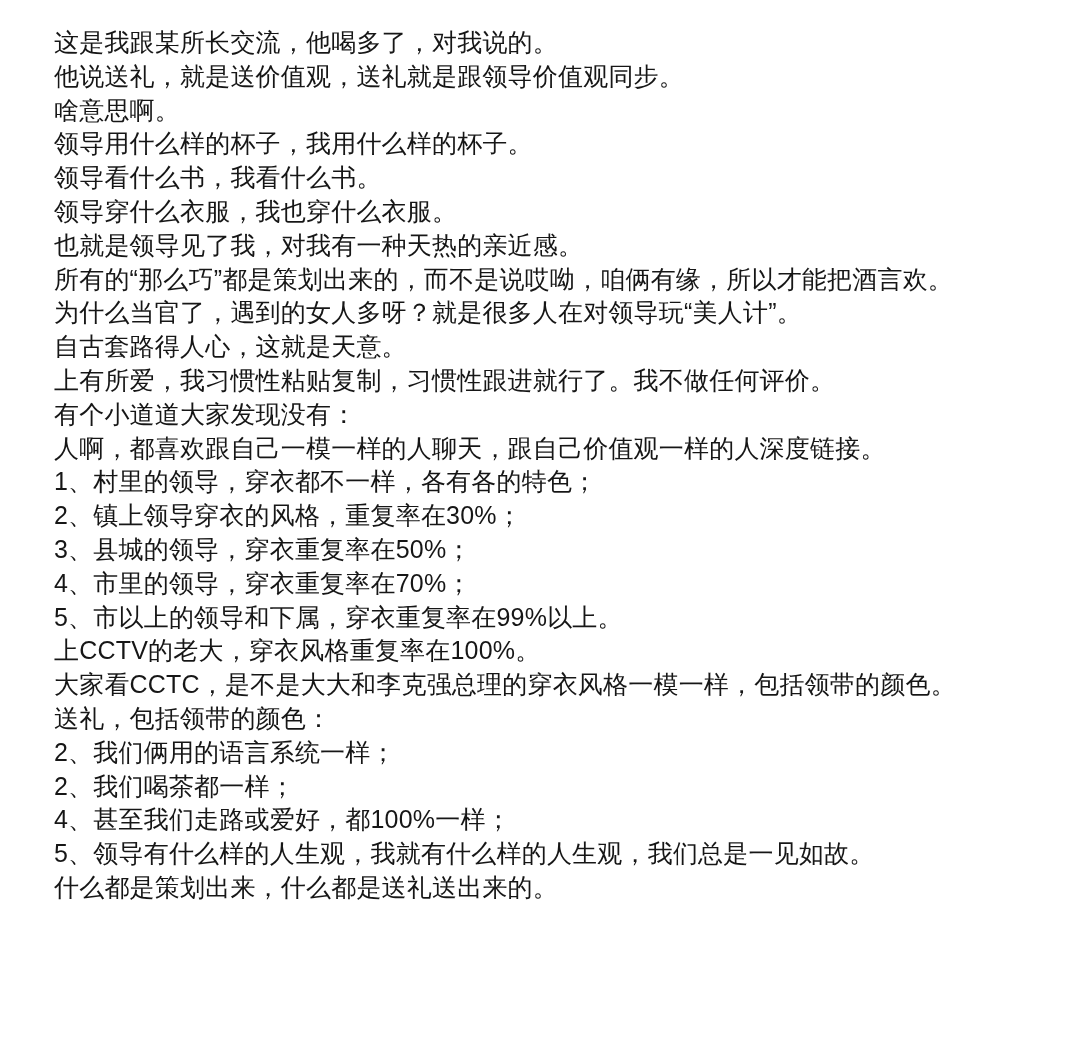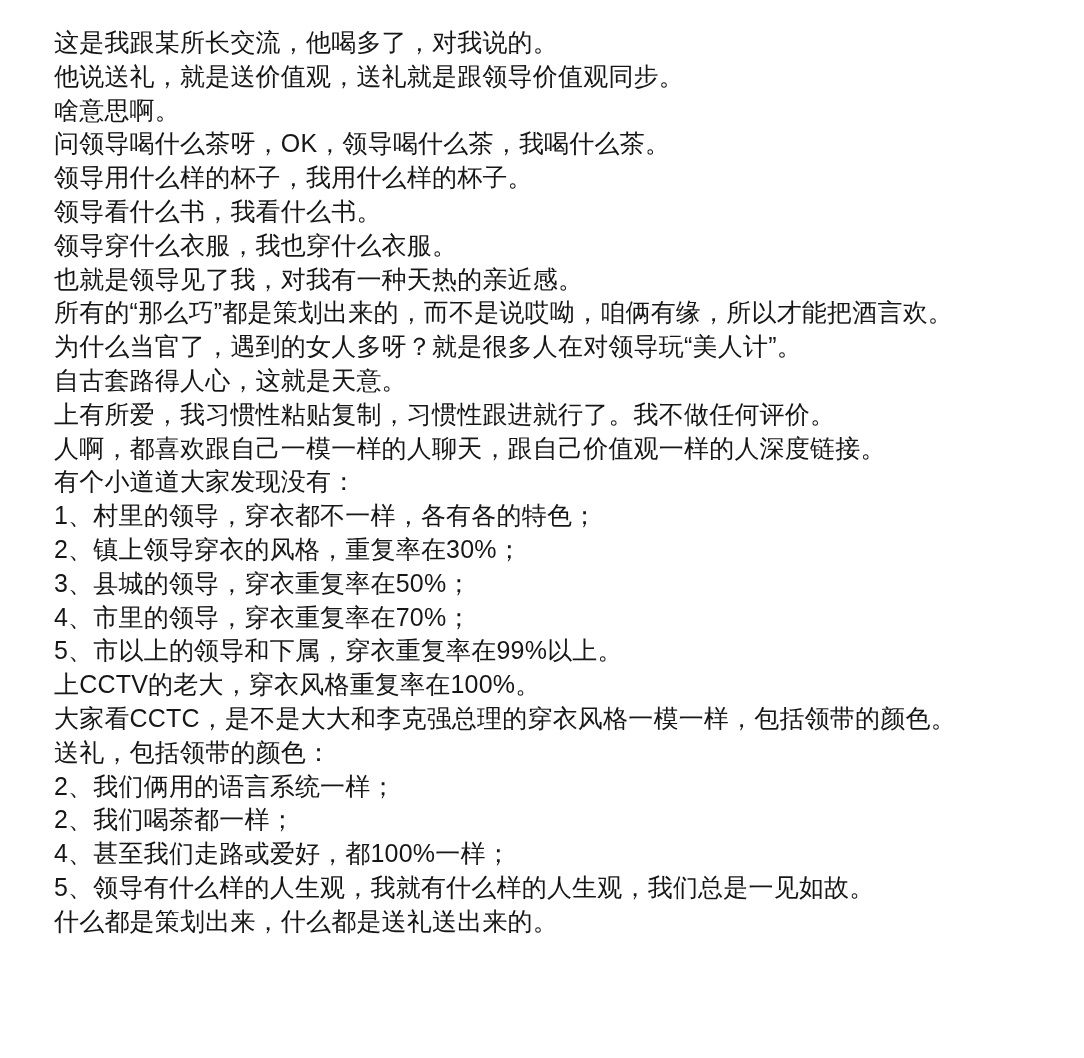--- a/index.html
+++ b/index.html
@@ -30,31 +30,30 @@
   }
 </style>
 </head>
 <body>
 
 <div class="page">
   <div class="text-lines">
       <p class="line">这是我跟某所长交流，他喝多了，对我说的。</p>
       <p class="line">他说送礼，就是送价值观，送礼就是跟领导价值观同步。</p>
       <p class="line">啥意思啊。</p>
-      <p class="line">问领导喝什么茶呀，OK，领导喝什么茶，我喝什么茶。</p>
       <p class="line">领导用什么样的杯子，我用什么样的杯子。</p>
       <p class="line">领导看什么书，我看什么书。</p>
       <p class="line">领导穿什么衣服，我也穿什么衣服。</p>
       <p class="line">也就是领导见了我，对我有一种天热的亲近感。</p>
       <p class="line">所有的“那么巧”都是策划出来的，而不是说哎呦，咱俩有缘，所以才能把酒言欢。</p>
       <p class="line">为什么当官了，遇到的女人多呀？就是很多人在对领导玩“美人计”。</p>
       <p class="line">自古套路得人心，这就是天意。</p>
       <p class="line">上有所爱，我习惯性粘贴复制，习惯性跟进就行了。我不做任何评价。</p>
+      <p class="line">有个小道道大家发现没有：</p>
       <p class="line">人啊，都喜欢跟自己一模一样的人聊天，跟自己价值观一样的人深度链接。</p>
-      <p class="line">有个小道道大家发现没有：</p>
       <p class="line">1、村里的领导，穿衣都不一样，各有各的特色；</p>
       <p class="line">2、镇上领导穿衣的风格，重复率在30%；</p>
       <p class="line">3、县城的领导，穿衣重复率在50%；</p>
       <p class="line">4、市里的领导，穿衣重复率在70%；</p>
       <p class="line">5、市以上的领导和下属，穿衣重复率在99%以上。</p>
       <p class="line">上CCTV的老大，穿衣风格重复率在100%。</p>
       <p class="line">大家看CCTC，是不是大大和李克强总理的穿衣风格一模一样，包括领带的颜色。</p>
       <p class="line">送礼，包括领带的颜色：</p>
       <p class="line">2、我们俩用的语言系统一样；</p>
       <p class="line">2、我们喝茶都一样；</p>

